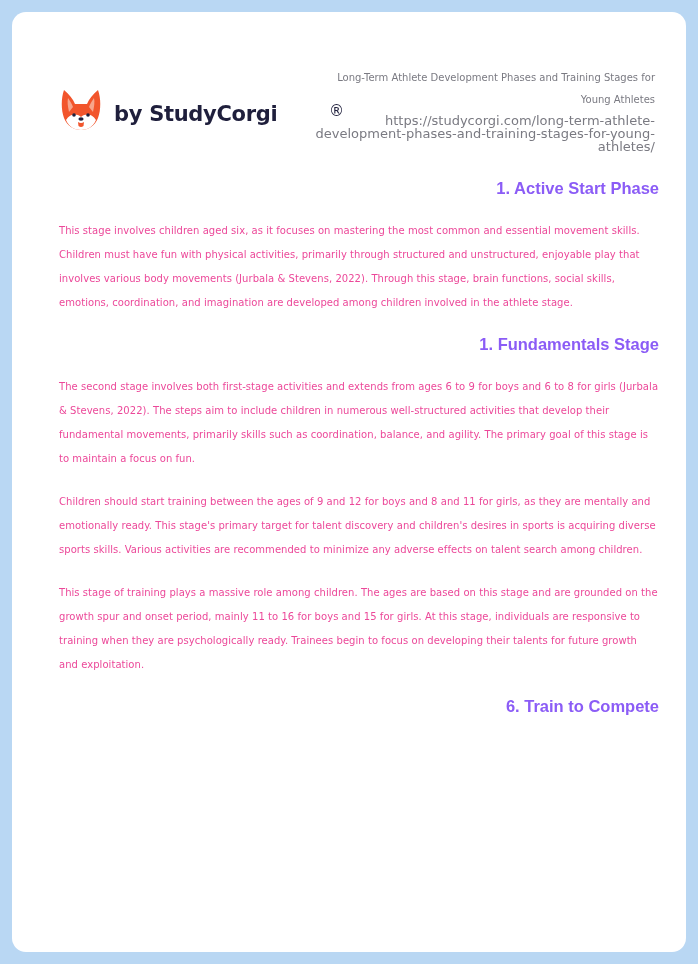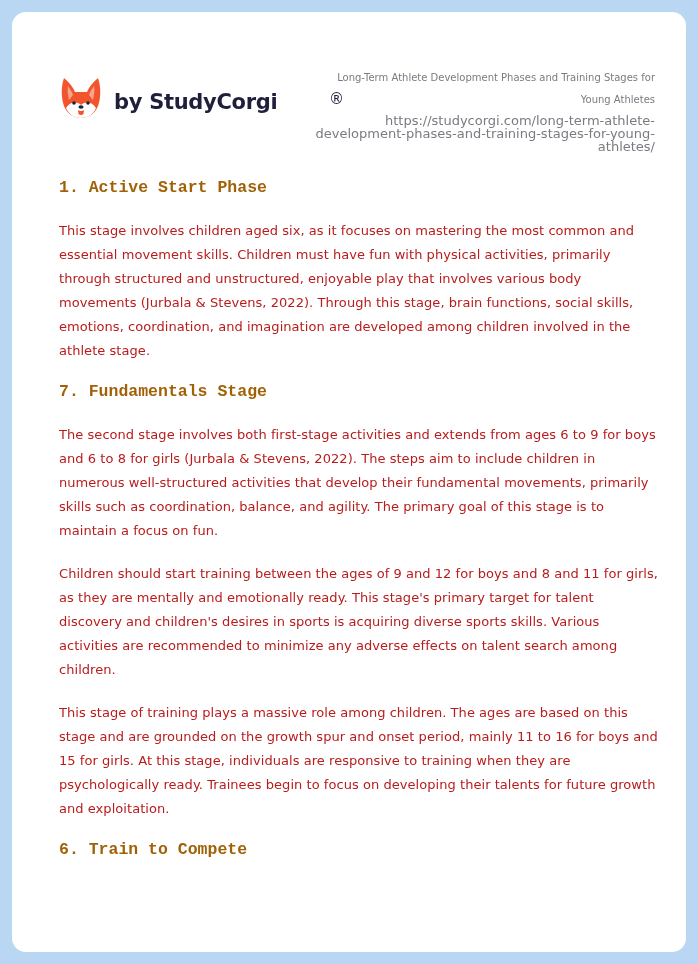--- a/index.html
+++ b/index.html
@@ -15,21 +15,21 @@
     left: 12px; top: 12px;
     width: 674px; height: 940px;
     background: #ffffff;
     border-radius: 14px;
     overflow: hidden;
   }
   .header {
     position: absolute; left: 0; top: 0; width: 674px; height: 140px;
   }
   .logo {
-    position: absolute; left: 48px; top: 64px;
+    position: absolute; left: 48px; top: 76px;
     display: flex; align-items: center;
   }
   .logo svg { width: 42px; height: 44px; display: block; }
   .logo-text {
     margin-left: 12px;
     font-family: "DejaVu Sans", sans-serif;
     font-weight: bold;
     font-size: 21px;
     color: #1f1f3c;
     letter-spacing: -0.3px;
@@ -56,32 +56,33 @@
     margin-top: 3px;
     font-size: 13px;
     line-height: 13px;
     color: #7a7a82;
   }
   .content {
     position: absolute; left: 47px; top: 164px; width: 600px;
   }
   h2 {
     margin: 0;
-    font-family: Liberation Mono, monospace;
+    font-family: Liberation Sans, sans-serif;
     font-weight: bold;
     font-size: 16.5px;
-    color: #a16207;
+    color: #8b5cf6;
     line-height: 24px;
+    text-align: right;
   }
   p {
     margin: 19px 0 17px 0;
     font-family: "DejaVu Sans", sans-serif;
-    font-size: 13px;
+    font-size: 10px;
     line-height: 24px;
-    color: #b91c1c;
+    color: #ec4899;
     letter-spacing: 0.05px;
   }
 </style>
 </head>
 <body>
 
 <div class="card">
   <div class="header">
     <div class="logo">
       <span>
@@ -101,19 +102,19 @@
     </div>
     <div class="meta">
       <div class="meta-title">Long-Term Athlete Development Phases and Training Stages for Young Athletes</div>
       <div class="meta-url">https://studycorgi.com/long-term-athlete-development-phases-and-training-stages-for-young-athletes/</div>
     </div>
   </div>
 
   <div class="content">
     <h2>1. Active Start Phase</h2>
     <p>This stage involves children aged six, as it focuses on mastering the most common and essential movement skills. Children must have fun with physical activities, primarily through structured and unstructured, enjoyable play that involves various body movements (Jurbala &amp; Stevens, 2022). Through this stage, brain functions, social skills, emotions, coordination, and imagination are developed among children involved in the athlete stage.</p>
-    <h2>7. Fundamentals Stage</h2>
+    <h2>1. Fundamentals Stage</h2>
     <p>The second stage involves both first-stage activities and extends from ages 6 to 9 for boys and 6 to 8 for girls (Jurbala &amp; Stevens, 2022). The steps aim to include children in numerous well-structured activities that develop their fundamental movements, primarily skills such as coordination, balance, and agility. The primary goal of this stage is to maintain a focus on fun.</p>
     <p>Children should start training between the ages of 9 and 12 for boys and 8 and 11 for girls, as they are mentally and emotionally ready. This stage's primary target for talent discovery and children's desires in sports is acquiring diverse sports skills. Various activities are recommended to minimize any adverse effects on talent search among children.</p>
     <p>This stage of training plays a massive role among children. The ages are based on this stage and are grounded on the growth spur and onset period, mainly 11 to 16 for boys and 15 for girls. At this stage, individuals are responsive to training when they are psychologically ready. Trainees begin to focus on developing their talents for future growth and exploitation.</p>
     <h2>6. Train to Compete</h2>
   </div>
 </div>
 
 </body></html>

